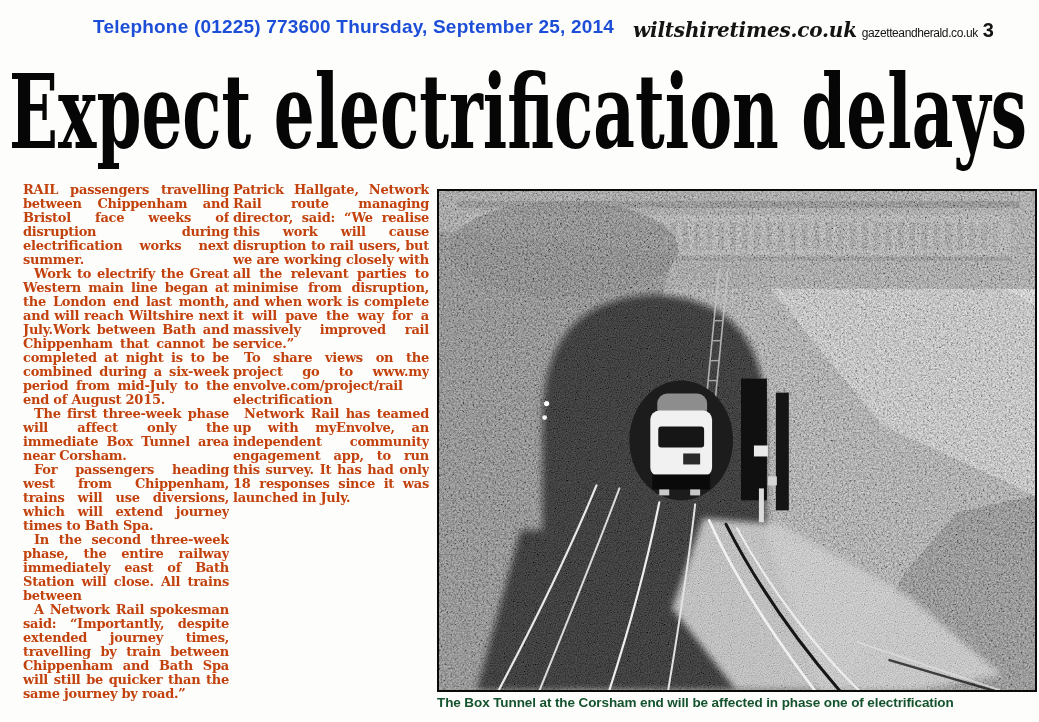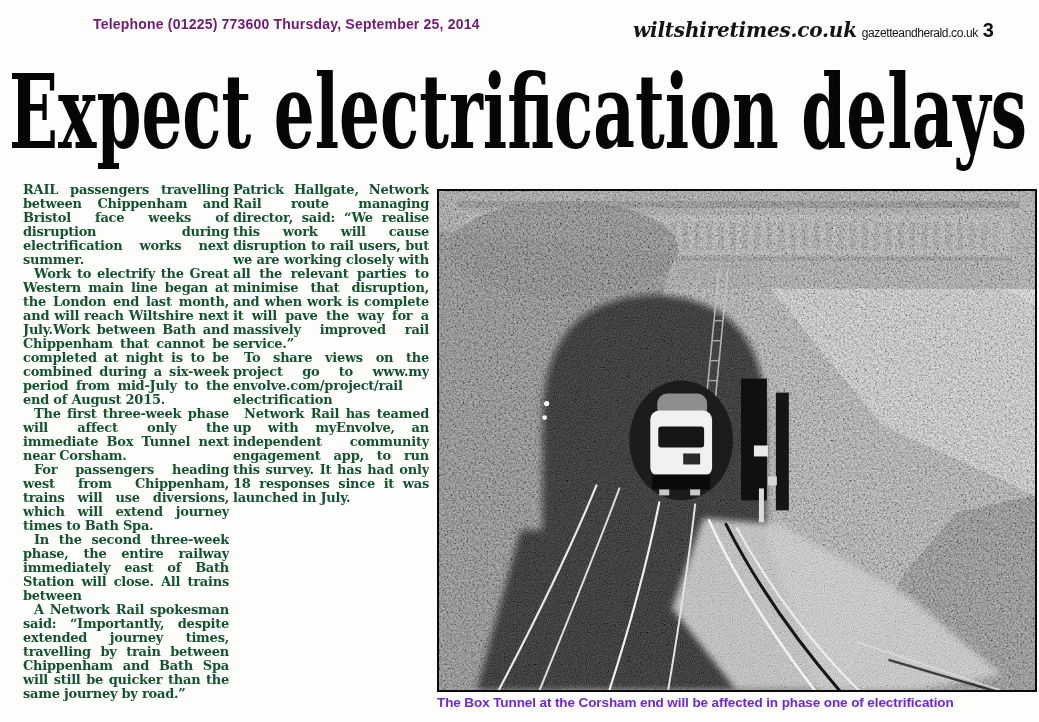--- a/index.html
+++ b/index.html
@@ -3,21 +3,21 @@
 <meta charset="utf-8">
 <style>
   html,body{margin:0;padding:0;}
   body{
     width:1039px;height:722px;position:relative;overflow:hidden;
     background:#fdfdfb;color:#111;
     font-family:"Liberation Sans",sans-serif;
   }
   .masthead-left{
     position:absolute;left:93px;top:16px;
-    font-size:14px;font-weight:bold;letter-spacing:.2px;color:#701a75;
+    font-size:19px;font-weight:bold;letter-spacing:.2px;color:#1d4ed8;
     white-space:nowrap;
   }
   .masthead-right{
     position:absolute;left:633px;top:18px;white-space:nowrap;color:#141414;
   }
   .site1{
     font-family:"DejaVu Serif",serif;font-style:italic;font-weight:bold;
     font-size:20px;letter-spacing:-.2px;
   }
   .site2{
@@ -25,61 +25,61 @@
     font-size:12px;letter-spacing:-.4px;margin-left:5px;
   }
   .pagenum{
     font-weight:bold;font-size:20px;margin-left:5px;
   }
   .headline-svg{position:absolute;left:7px;top:60px;}
   .col{
     position:absolute;top:183px;
     font-family:"DejaVu Serif",serif;font-weight:bold;
     font-size:13px;line-height:14px;letter-spacing:-.25px;word-spacing:0px;
-    text-align:justify;color:#14532d;overflow:hidden;
+    text-align:justify;color:#c2410c;overflow:hidden;
   }
   .col p{margin:0;text-indent:11px;}
   .col p:first-child{text-indent:0;}
   #col1{left:23px;width:206px;height:539px;}
   #col2{left:233px;width:196px;height:524px;}
   .photo-figure{
     position:absolute;left:437px;top:189px;width:600px;height:503px;
     border:2px solid #0a0a0a;box-sizing:border-box;background:#777;
   }
   .photo-figure svg{display:block;width:100%;height:100%;}
   .photo-caption{
     position:absolute;left:437px;top:695px;width:600px;
-    font-size:13.5px;font-weight:bold;letter-spacing:-.1px;color:#6d28d9;
+    font-size:13.5px;font-weight:bold;letter-spacing:-.1px;color:#14532d;
     white-space:nowrap;
   }
 </style>
 </head>
 <body>
 
 <div class="masthead-left">Telephone (01225) 773600 Thursday, September 25, 2014</div>
 
 <div class="masthead-right">
   <span class="site1">wiltshiretimes.co.uk</span><span class="site2">gazetteandherald.co.uk</span><span class="pagenum">3</span>
 </div>
 
 <svg class="headline-svg" width="1028" height="122">
   <text x="2" y="88" font-family="DejaVu Serif, serif" font-weight="bold" font-size="102" fill="#060606" textLength="1018" lengthAdjust="spacingAndGlyphs">Expect electrification delays</text>
 </svg>
 
 <div id="col1" class="col">
   <p>RAIL passengers travelling between Chippenham and Bristol face weeks of disruption during electrification works next summer.</p>
   <p>Work to electrify the Great Western main line began at the London end last month, and will reach Wiltshire next July.Work between Bath and Chippenham that cannot be completed at night is to be combined during a six-week period from mid-July to the end of August 2015.</p>
-  <p>The first three-week phase will affect only the immediate Box Tunnel next near Corsham.</p>
+  <p>The first three-week phase will affect only the immediate Box Tunnel area near Corsham.</p>
   <p>For passengers heading west from Chippenham, trains will use diversions, which will extend journey times to Bath Spa.</p>
   <p>In the second three-week phase, the entire railway immediately east of Bath Station will close. All trains between</p>
   <p>A Network Rail spokesman said: “Importantly, despite extended journey times, travelling by train between Chippenham and Bath Spa will still be quicker than the same journey by road.”</p>
 </div>
 
 <div id="col2" class="col">
-  <p>Patrick Hallgate, Network Rail route managing director, said: “We realise this work will cause disruption to rail users, but we are working closely with all the relevant parties to minimise that disruption, and when work is complete it will pave the way for a massively improved rail service.”</p>
+  <p>Patrick Hallgate, Network Rail route managing director, said: “We realise this work will cause disruption to rail users, but we are working closely with all the relevant parties to minimise from disruption, and when work is complete it will pave the way for a massively improved rail service.”</p>
   <p>To share views on the project go to www.my envolve.com/project/rail electrification</p>
   <p>Network Rail has teamed up with myEnvolve, an independent community engagement app, to run this survey. It has had only 18 responses since it was launched in July.</p>
 </div>
 
 <div class="photo-figure">
   <svg viewBox="0 0 598 500" preserveAspectRatio="none">
     <defs>
       <filter id="grain1" x="0" y="0" width="100%" height="100%">
         <feTurbulence type="fractalNoise" baseFrequency="0.5" numOctaves="3" seed="8" stitchTiles="stitch"></feTurbulence>
         <feColorMatrix type="saturate" values="0"></feColorMatrix>

